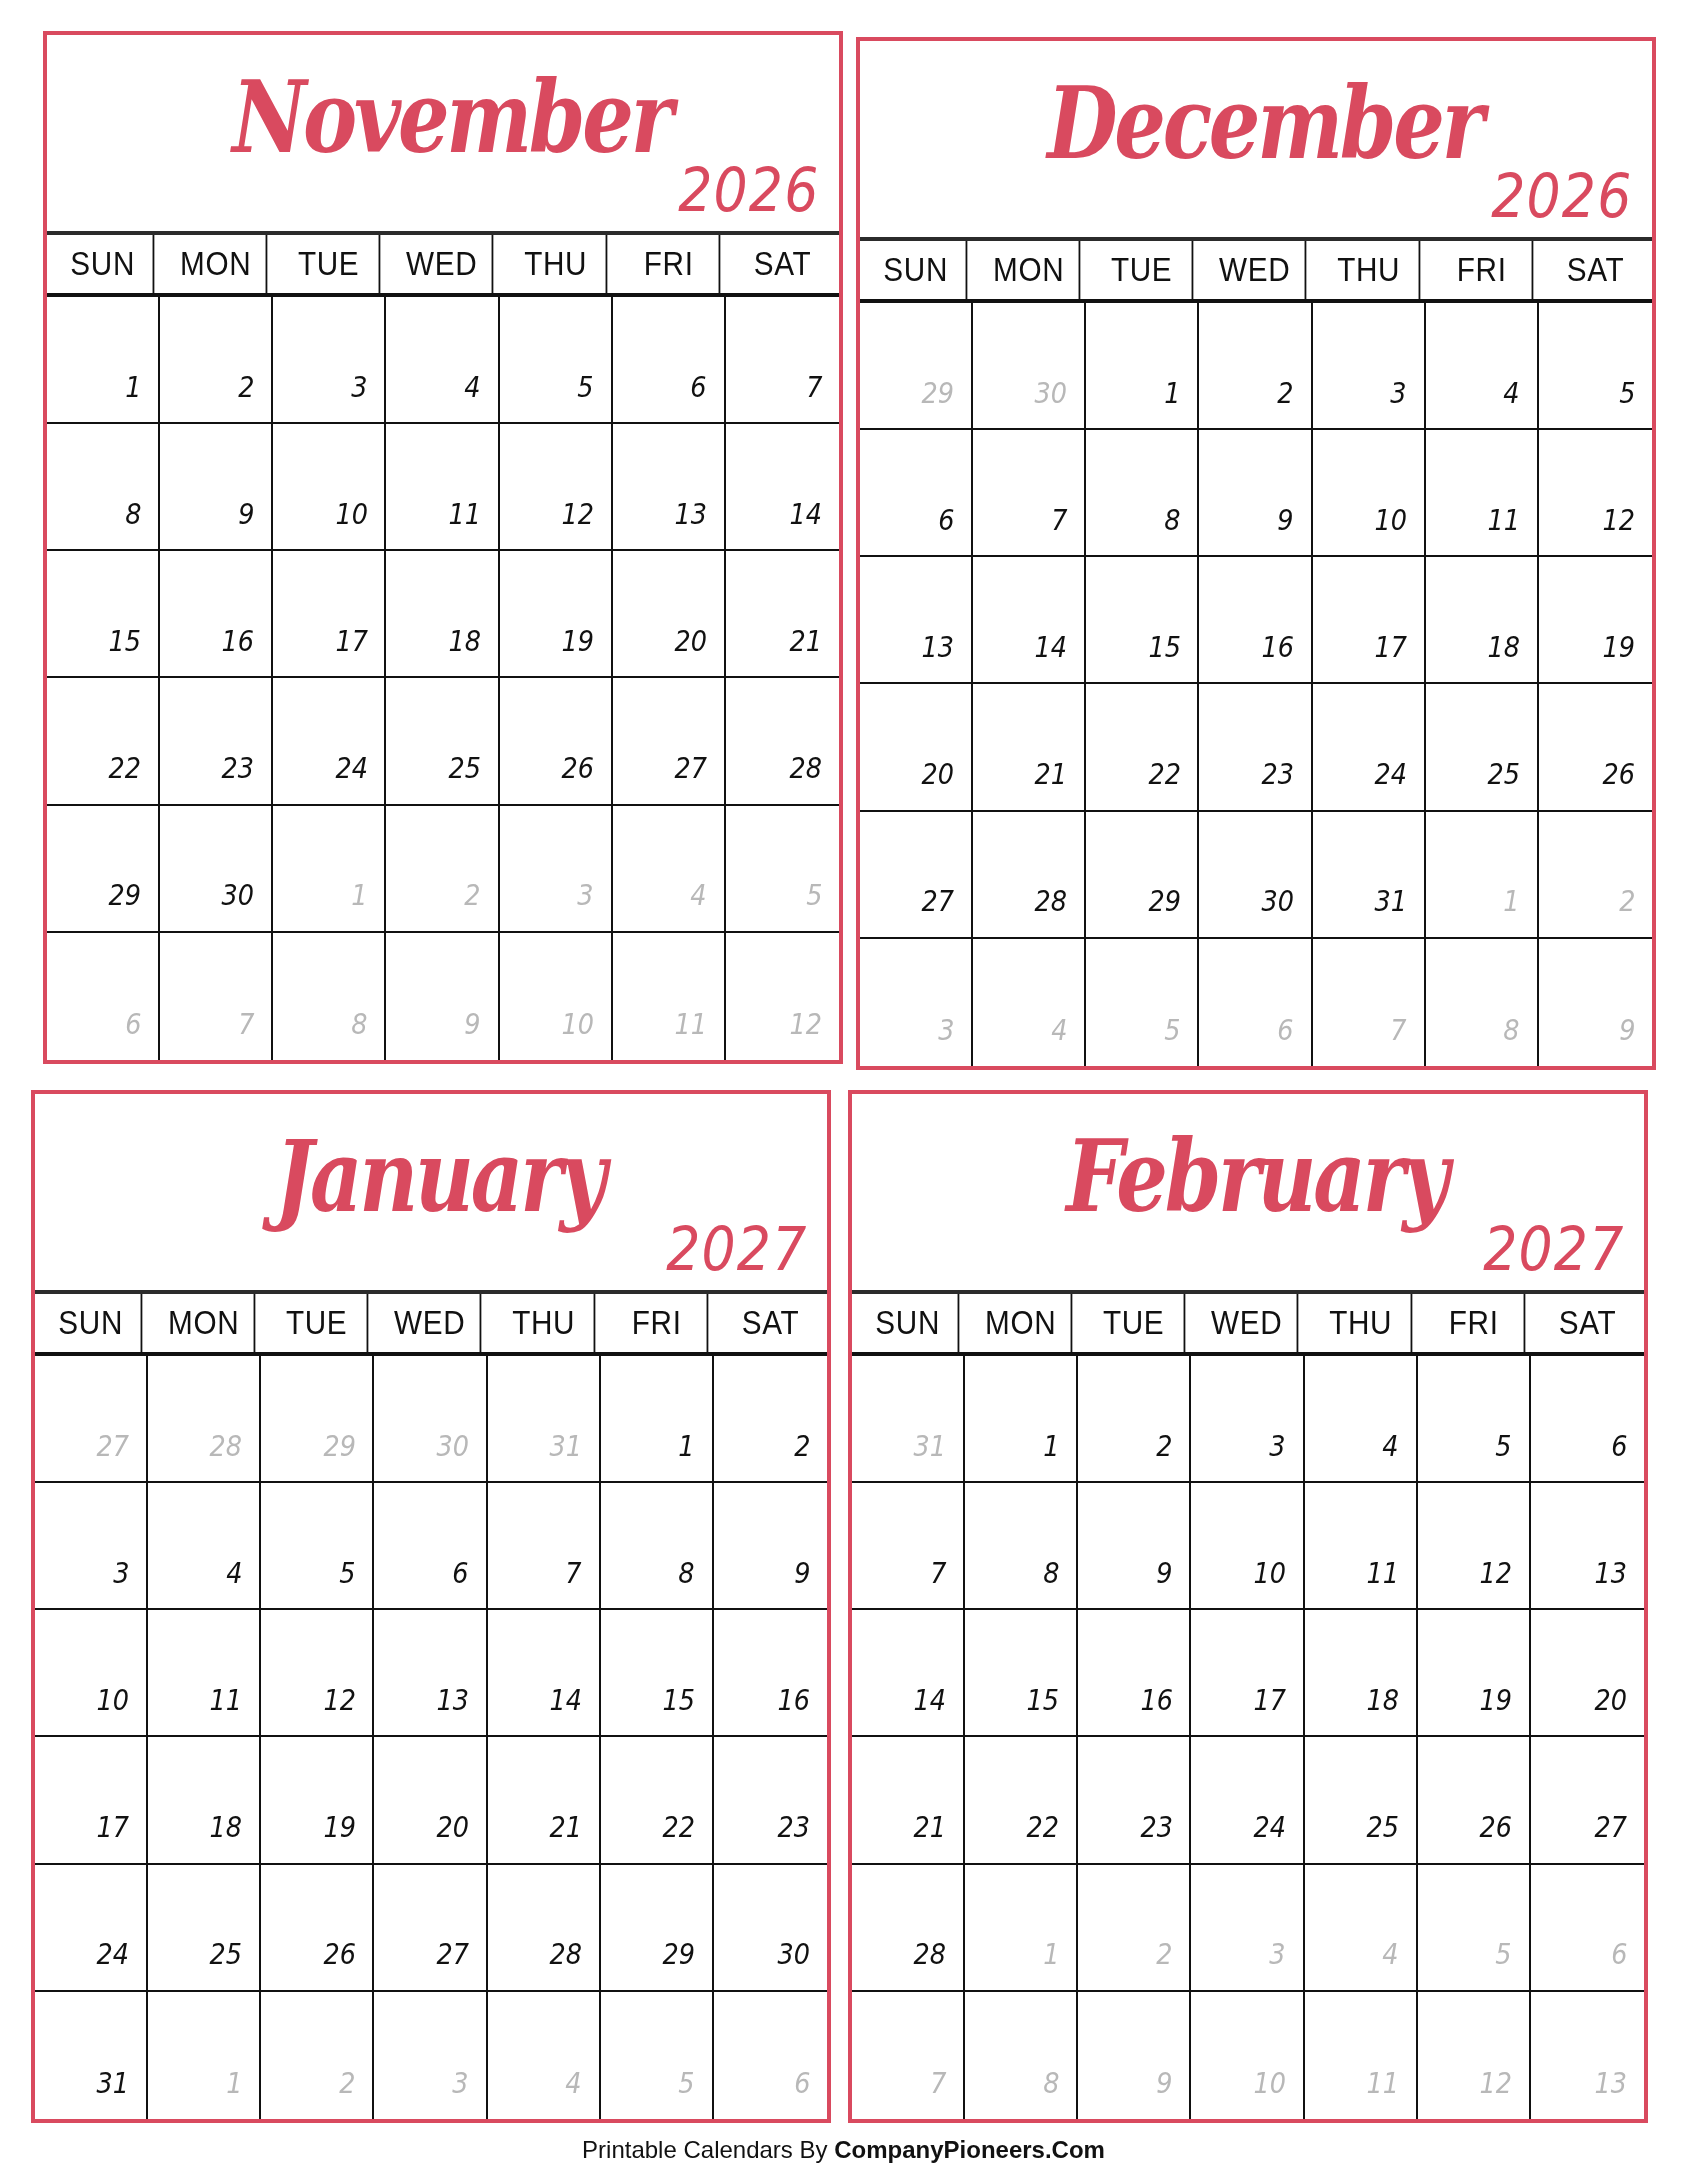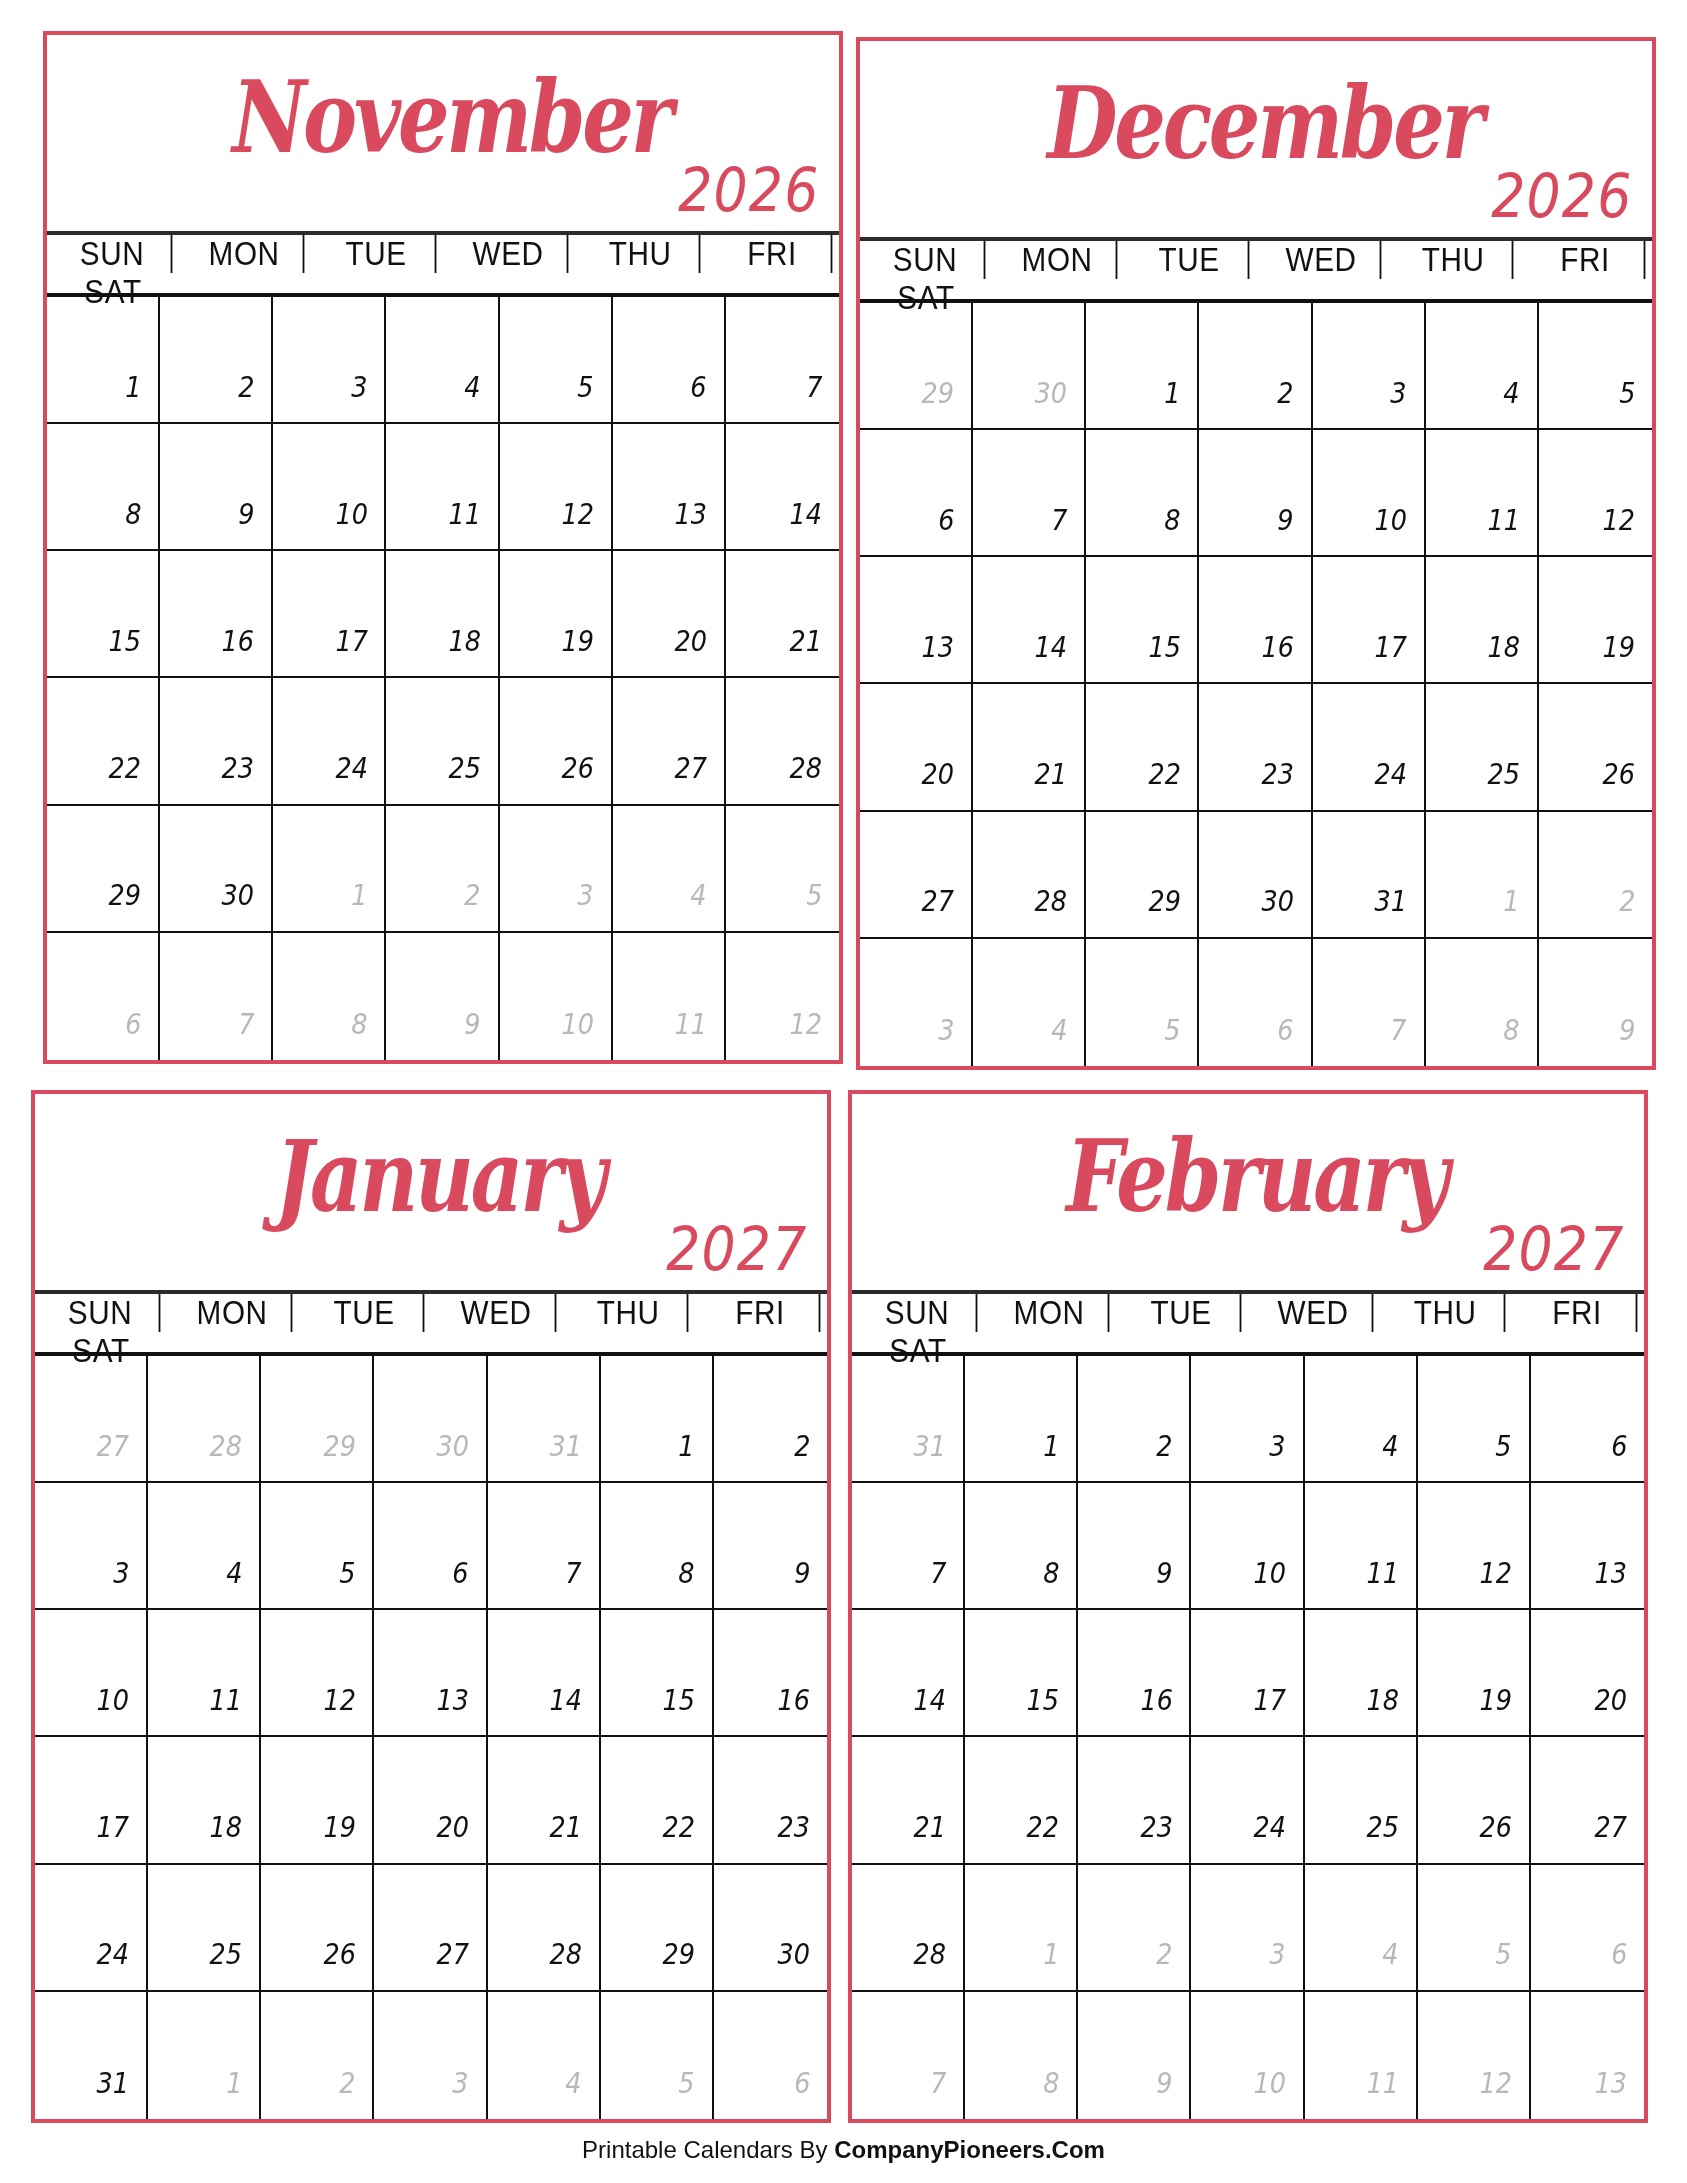--- a/index.html
+++ b/index.html
@@ -53,21 +53,21 @@
     font-family: "DejaVu Sans", sans-serif;
     font-style: italic;
     font-size: 61px;
     line-height: 66px;
     letter-spacing: 1.3px;
     transform: scaleX(0.88);
     transform-origin: 100% 50%;
   }
   .dow-row {
     display: grid;
-    grid-template-columns: repeat(6, 1fr);
+    grid-template-columns: repeat(7, 1fr);
     height: 58px;
     border-bottom: 4px solid #111111;
   }
   .dow {
     display: flex;
     align-items: center;
     justify-content: center;
     font-family: "Liberation Sans", sans-serif;
     font-size: 33px;
     color: #111111;

